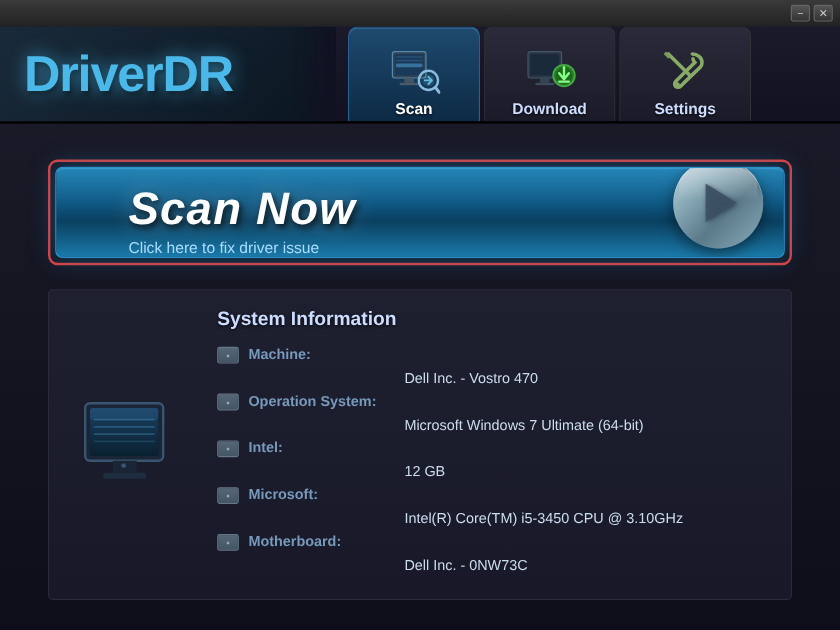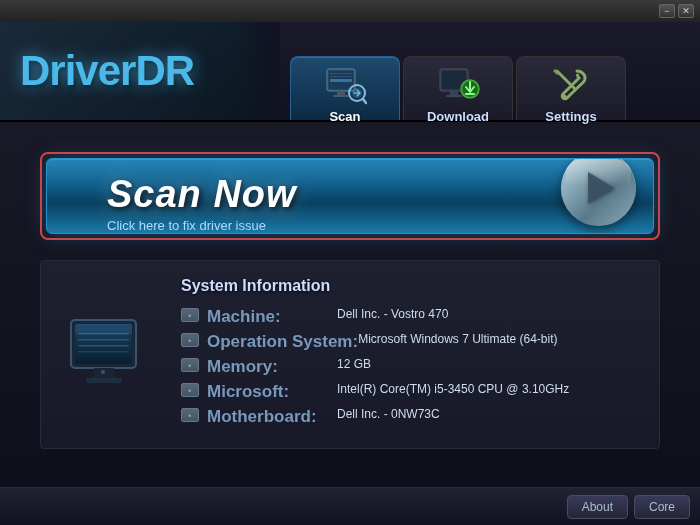--- a/index.html
+++ b/index.html
@@ -93,21 +93,21 @@
     }
 
     .nav-tab {
       display: flex;
       flex-direction: column;
       align-items: center;
       justify-content: center;
       padding: 24px 20px 10px;
       cursor: pointer;
       min-width: 110px;
-      height: 64px;
+      height: 79px;
       position: relative;
       border-radius: 8px 8px 0 0;
       margin-right: 3px;
     }
 
     .nav-tab.active {
       background: linear-gradient(to bottom, #1e4a6e, #0d2a45);
       border: 1px solid #2a6090;
       border-bottom: none;
       box-shadow: inset 0 1px 0 rgba(100,180,255,0.3);
@@ -296,28 +296,29 @@
       align-items: center;
       justify-content: center;
       font-size: 8px;
       color: #99aabb;
       flex-shrink: 0;
       margin-top: 1px;
     }
 
     .info-label {
       color: #7799bb;
-      font-size: 17px;
+      font-size: 12px;
       min-width: 130px;
       font-weight: bold;
     }
 
     .info-value {
       color: #ccddee;
       font-size: 12px;
+      margin-top: 20px;
     }
 
     
     .footer {
       height: 38px;
       background: linear-gradient(to bottom, #222233, #111122);
       border-top: 1px solid #2a2a3a;
       display: flex;
       align-items: center;
       justify-content: flex-end;
@@ -470,21 +471,21 @@
       <span class="info-label">Machine:</span>
       <span class="info-value">Dell Inc. - Vostro 470</span>
     </div>
             <div class="info-row">
       <span class="info-icon">▪</span>
       <span class="info-label">Operation System:</span>
       <span class="info-value">Microsoft Windows 7 Ultimate  (64-bit)</span>
     </div>
             <div class="info-row">
       <span class="info-icon">▪</span>
-      <span class="info-label">Memory:</span>
+      <span class="info-label">Intel:</span>
       <span class="info-value">12 GB</span>
     </div>
             <div class="info-row">
       <span class="info-icon">▪</span>
       <span class="info-label">Microsoft:</span>
       <span class="info-value">Intel(R) Core(TM) i5-3450 CPU @ 3.10GHz</span>
     </div>
             <div class="info-row">
       <span class="info-icon">▪</span>
       <span class="info-label">Motherboard:</span>

